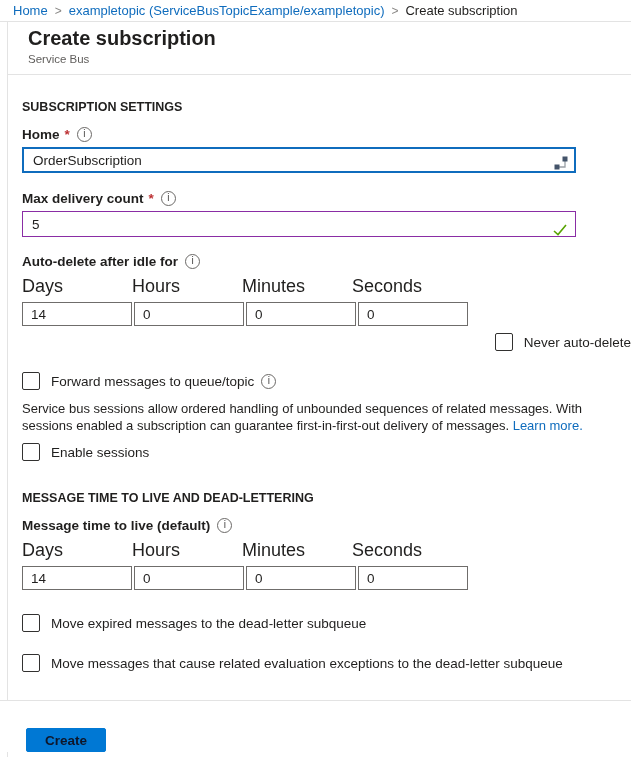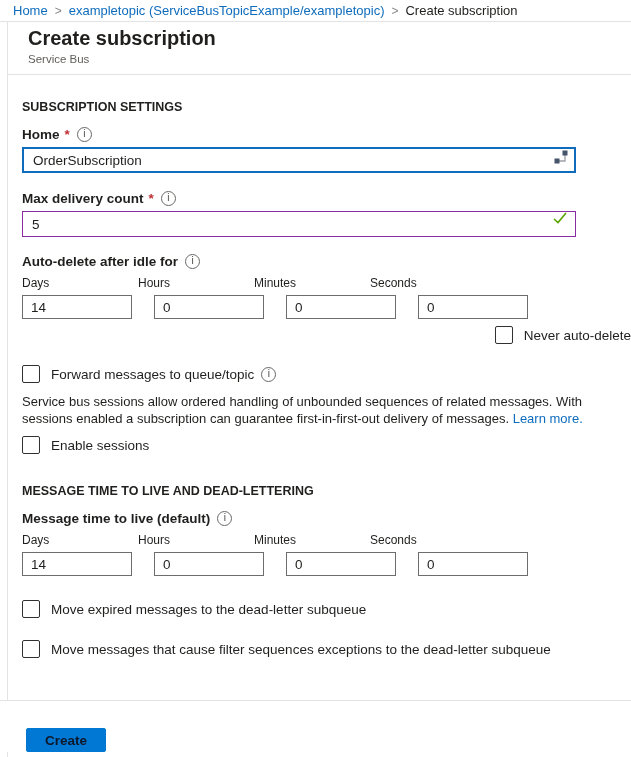--- a/index.html
+++ b/index.html
@@ -33,31 +33,31 @@
   .label-row { display: flex; align-items: center; margin-top: 17px; font-weight: 700; font-size: 13.5px; }
   .label-row.first { margin-top: 13px; }
   .label-row.tight { margin-top: 18px; }
   .req { color: #bc2f32; margin-left: 5px; font-weight: 700; }
   .info-icon {
     width: 15px; height: 15px; border: 1px solid #6b6967; border-radius: 50%;
     color: #494847; font-size: 10px; line-height: 12px; text-align: center;
     display: inline-block; margin-left: 7px; font-weight: 400; cursor: default;
   }
 
-  .input-wrap { display: flex; align-items: flex-start; width: 554px; height: 26px; margin-top: 5px; background: #fff; }
+  .input-wrap { display: flex; align-items: flex-end; width: 554px; height: 26px; margin-top: 5px; background: #fff; }
   .input-wrap input {
     border: none; outline: none; flex: 1; height: 100%; padding: 0 0 0 9px;
     font: inherit; color: #201f1e; background: transparent; min-width: 0;
   }
   .focus-blue { border: 2px solid #0f6cbd; padding-right: 5px; }
   .valid-purple { border: 1.5px solid #8a2da5; padding-right: 8px; }
 
-  .col-labels { display: flex; gap: 6px; margin-top: 7px; font-size: 12px; font-weight: 400; }
+  .col-labels { display: flex; gap: 0; margin-top: 7px; font-size: 18px; font-weight: 400; }
   .col-labels span { width: 110px; }
-  .small-inputs { display: flex; gap: 22px; margin-top: 5px; }
+  .small-inputs { display: flex; gap: 2px; margin-top: 5px; }
   .small-inputs input {
     width: 110px; height: 24px; border: 1px solid #6f6d6b; padding: 0 8px;
     font: inherit; color: #201f1e; outline: none;
   }
 
   .checkbox-row { display: flex; align-items: center; font-size: 13.5px; }
   .checkbox {
     width: 18px; height: 18px; border: 1px solid #323130; border-radius: 2px;
     background: #fff; margin-right: 11px; flex: none; cursor: pointer;
   }
@@ -182,21 +182,21 @@
       <input type="text" value="0" style="">
       <input type="text" value="0" style="">
     </div>
 
     <div class="checkbox-row mt24">
       <span class="checkbox"></span>
       <span>Move expired messages to the dead-letter subqueue</span>
     </div>
     <div class="checkbox-row mt22">
       <span class="checkbox"></span>
-      <span>Move messages that cause filter sequences exceptions to the dead-letter subqueue</span>
+      <span>Move messages that cause related evaluation exceptions to the dead-letter subqueue</span>
     </div>
 
   </div>
 </div>
 
 <div class="footer">
   <button class="create-btn">Create</button>
 </div>
 
 </body></html>

